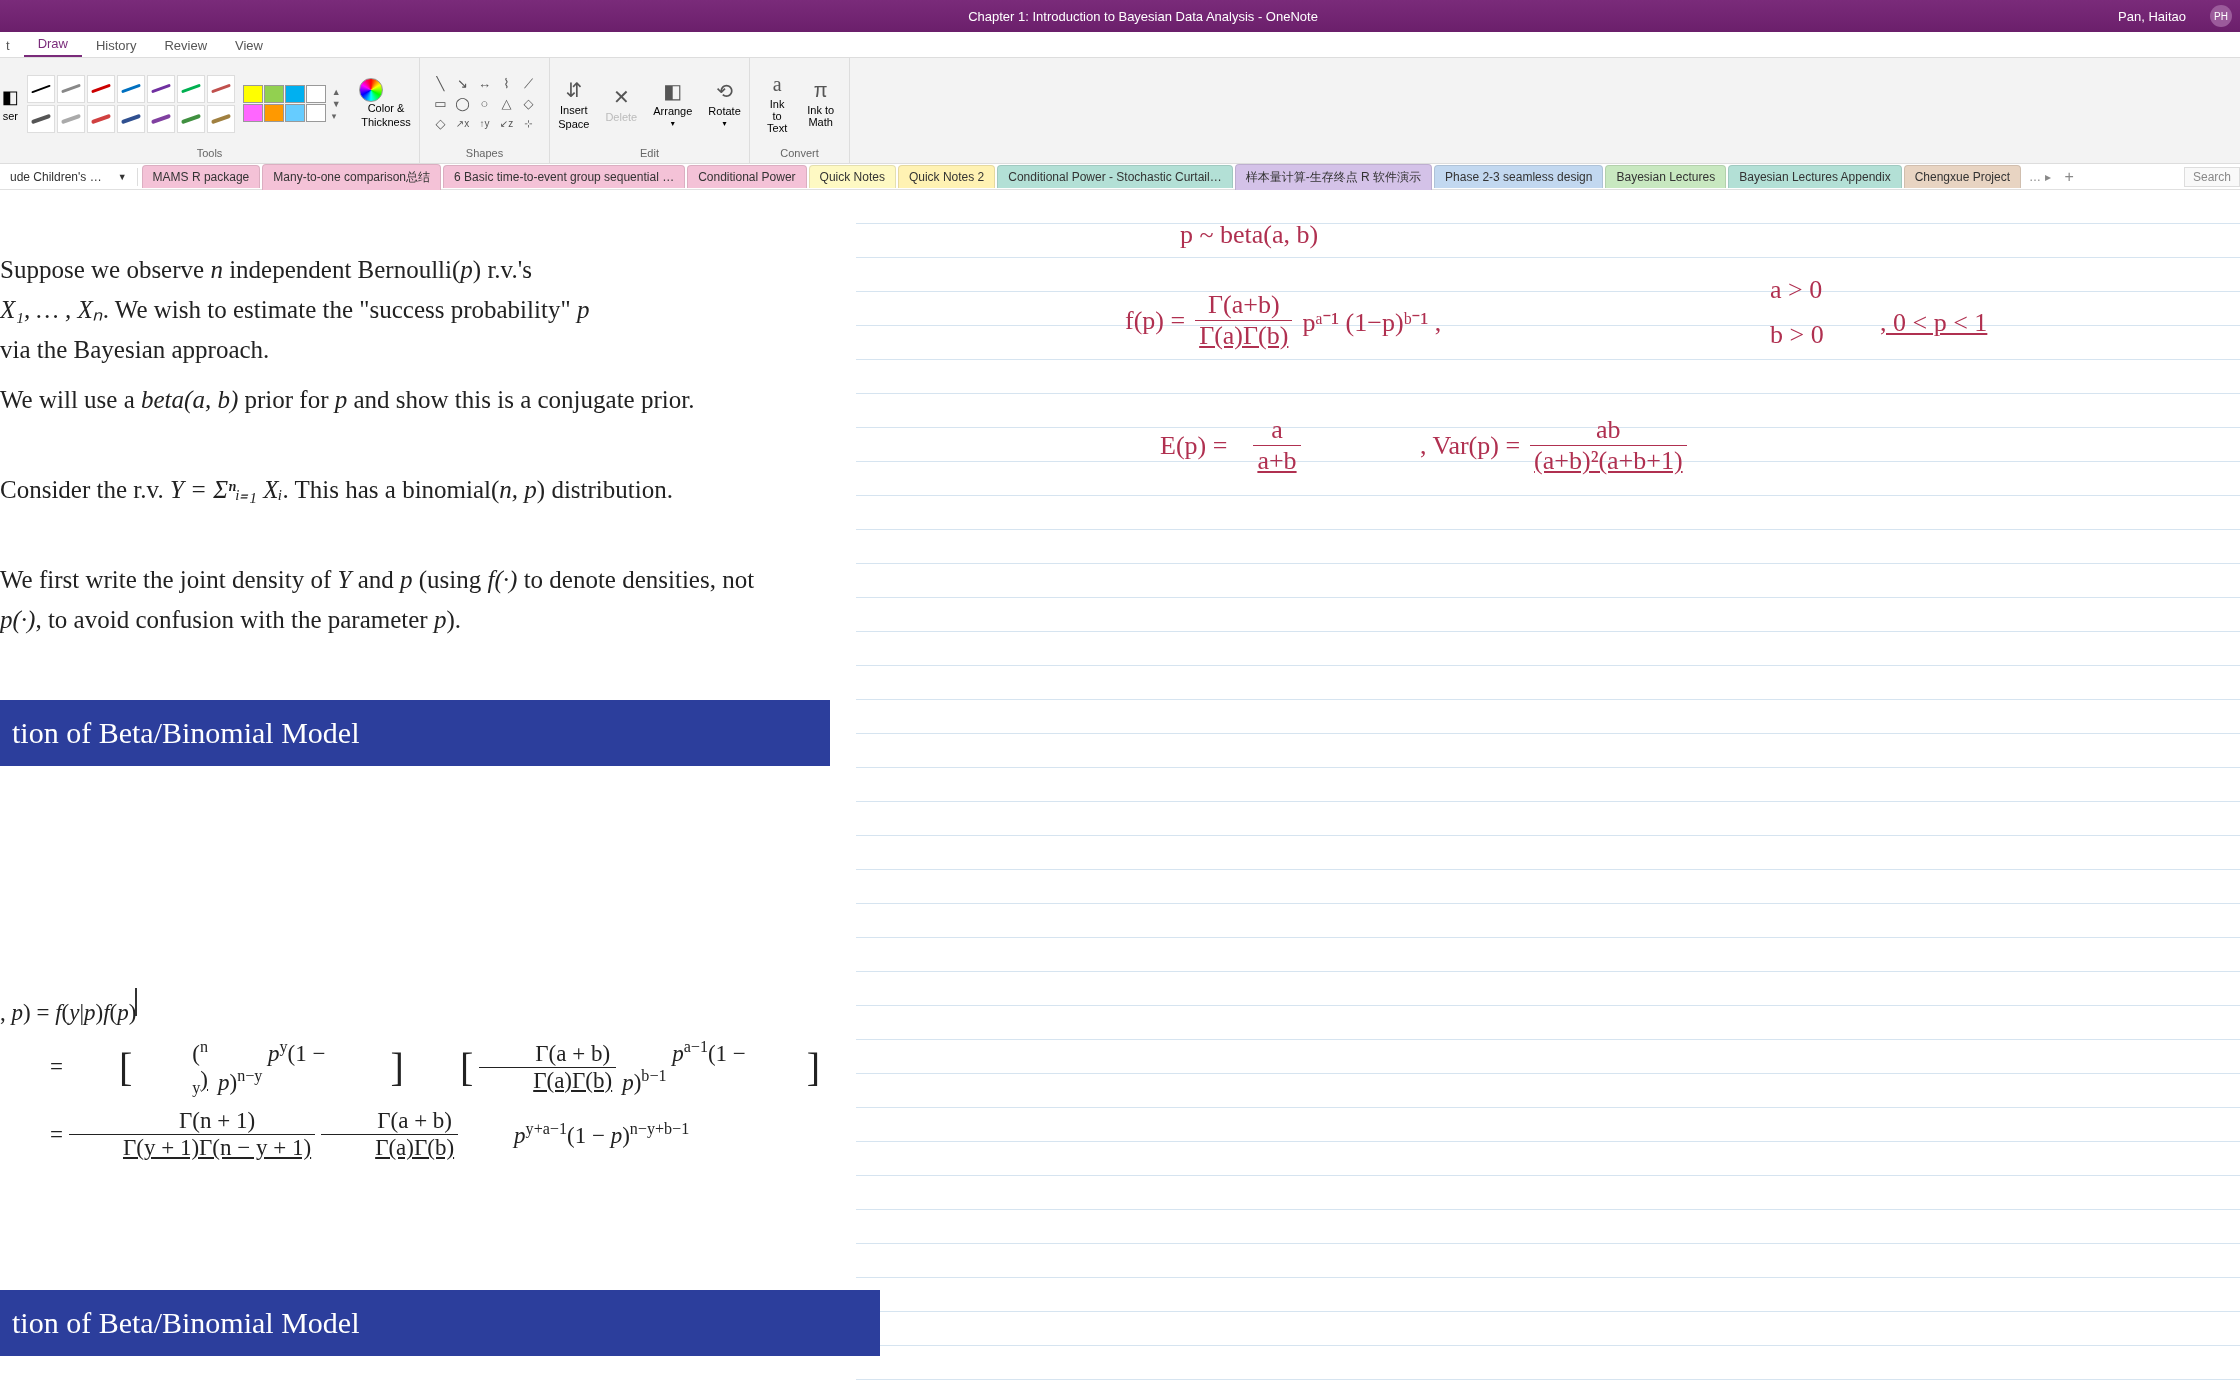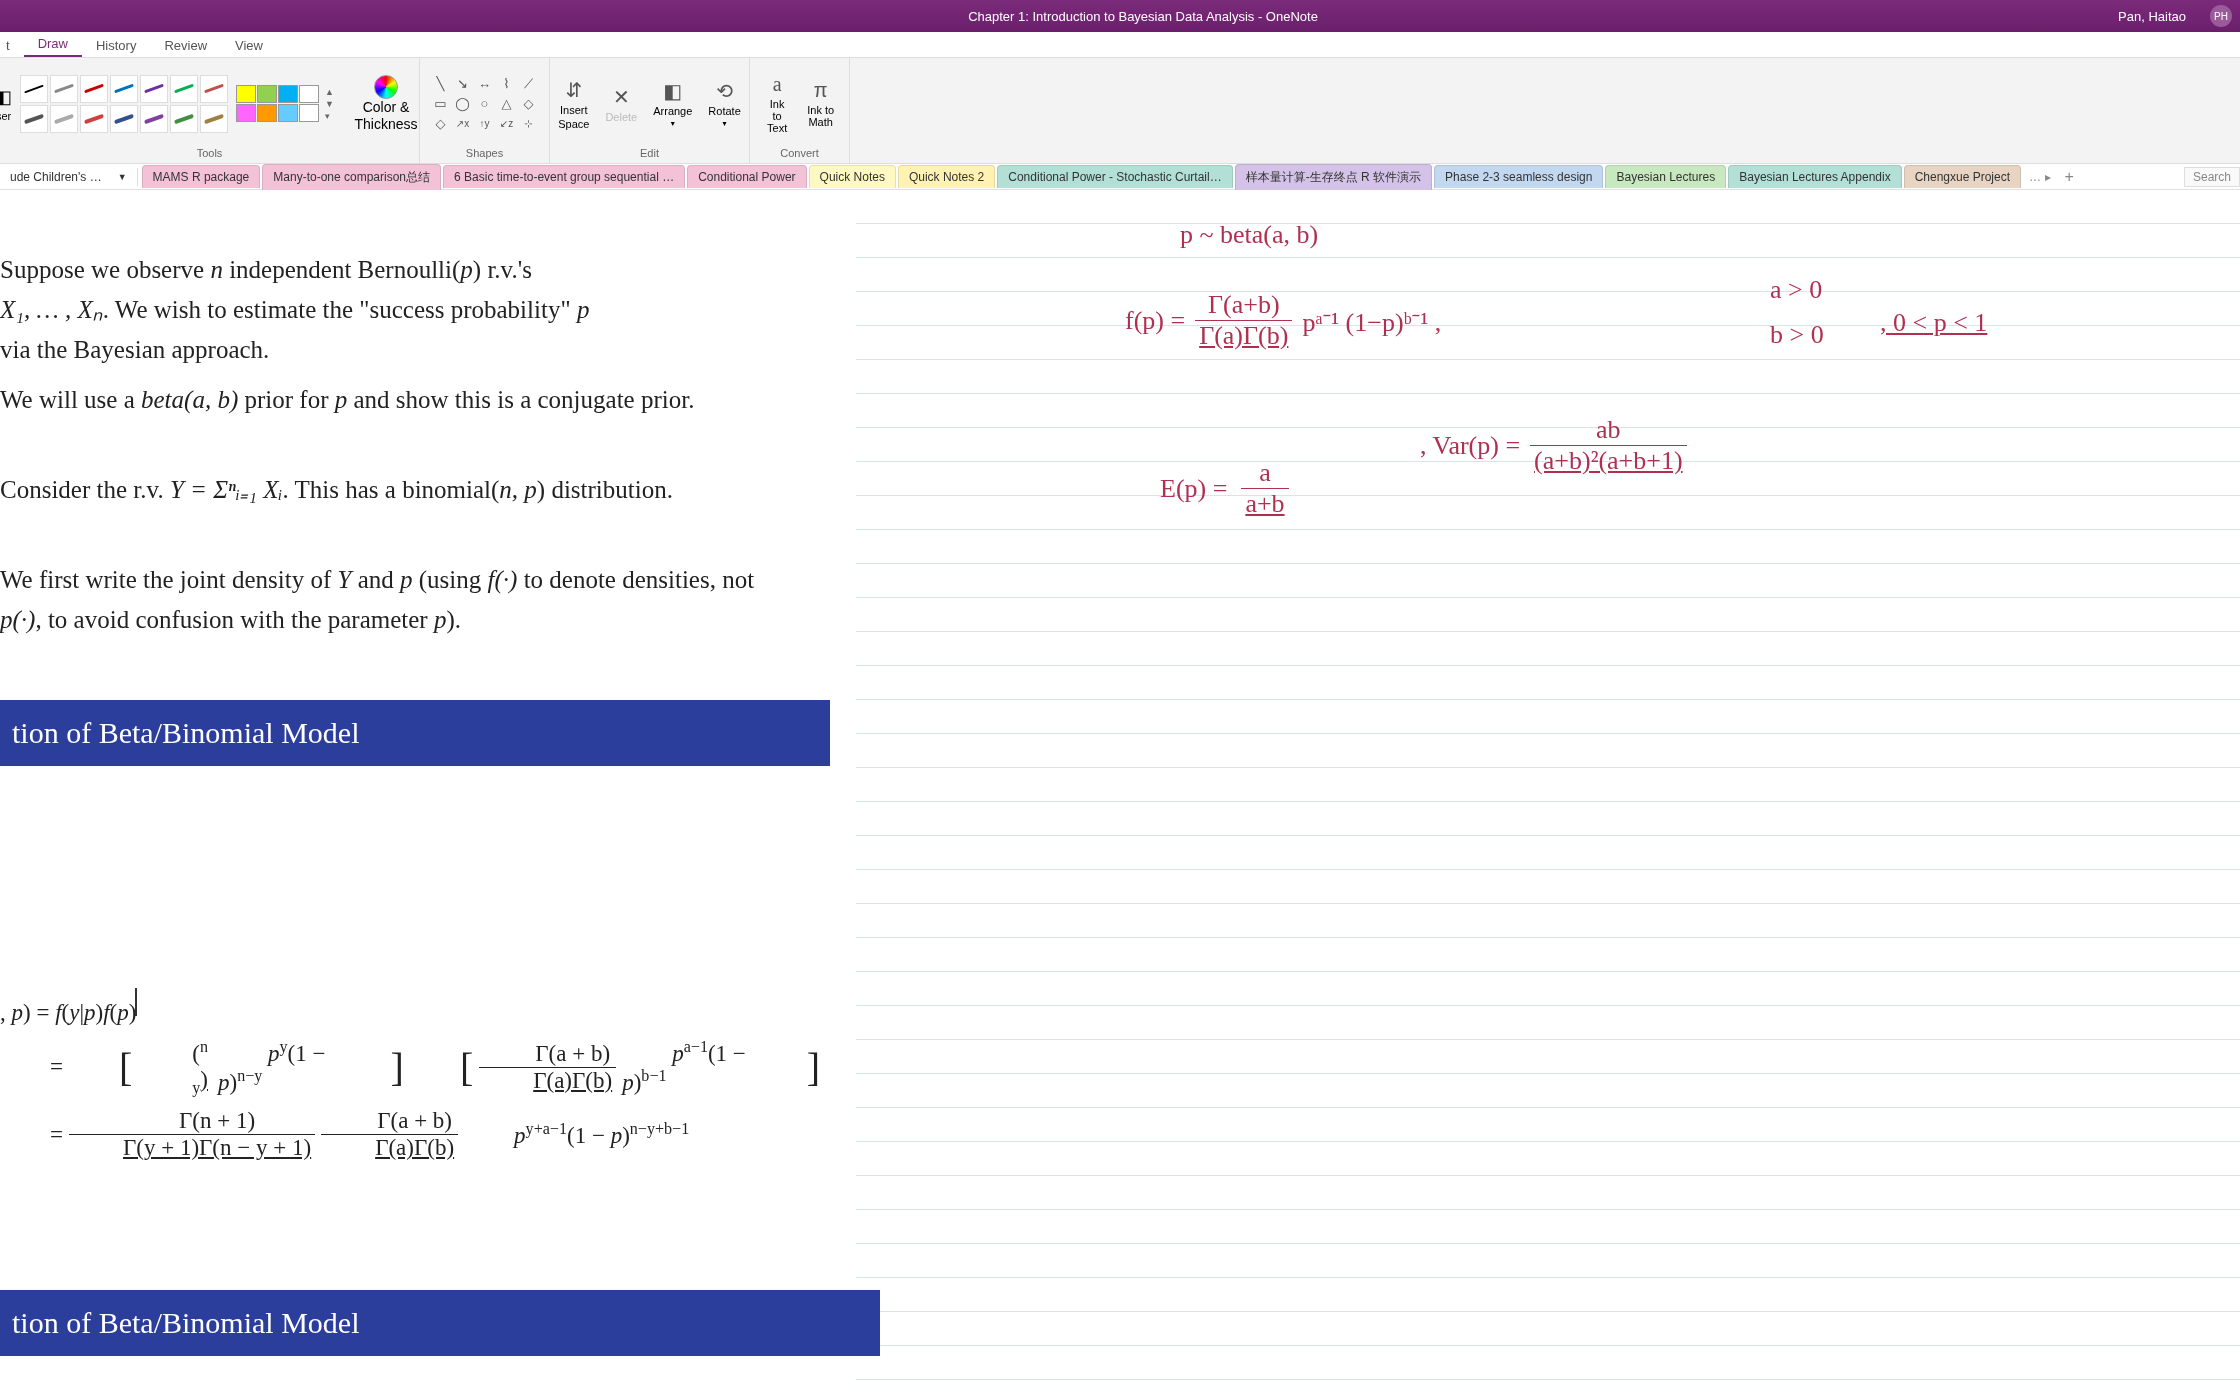--- a/index.html
+++ b/index.html
@@ -114,22 +114,21 @@
       display: grid;
       grid-template-columns: repeat(4, 20px);
       grid-template-rows: repeat(2, 18px);
       gap: 1px;
       margin-left: 4px;
     }
     .swatch { border: 1px solid #999; }
     .color-picker-btn {
       display: flex;
       flex-direction: column;
-      align-items: center;
-      font-size: 14px;
+      font-size: 11px;
       padding: 2px 8px;
       margin-left: 6px;
     }
     .color-wheel {
       width: 24px; height: 24px; border-radius: 50%;
       background: conic-gradient(red, yellow, lime, cyan, blue, magenta, red);
       border: 1px solid #999;
     }
     
     
@@ -524,21 +523,21 @@
         <span class="num">Γ(a+b)</span>
         <span class="den">Γ(a)Γ(b)</span>
       </span>
     <span>pᵃ⁻¹ (1−p)ᵇ⁻¹ ,</span>
   </div>
 
   <div class="ink" style="left:1770px; top:85px;">a &gt; 0</div>
   <div class="ink" style="left:1770px; top:130px;">b &gt; 0</div>
   <div class="ink" style="left:1880px; top:118px;text-decoration:underline;">, 0 &lt; p &lt; 1</div>
 
-  <div class="ink" style="left:1160px; top:225px; display:flex; align-items:center; gap:14px;margin-top:43px;">
+  <div class="ink" style="left:1160px; top:225px; display:flex; align-items:center; gap:26px;">
     <span>E(p) =</span>
     <span class="frac">
         <span class="num">a</span>
         <span class="den">a+b</span>
       </span>
   </div>
 
   <div class="ink" style="left:1420px; top:225px; display:flex; align-items:center; gap:10px;">
     <span>, Var(p) =</span>
     <span class="frac">

